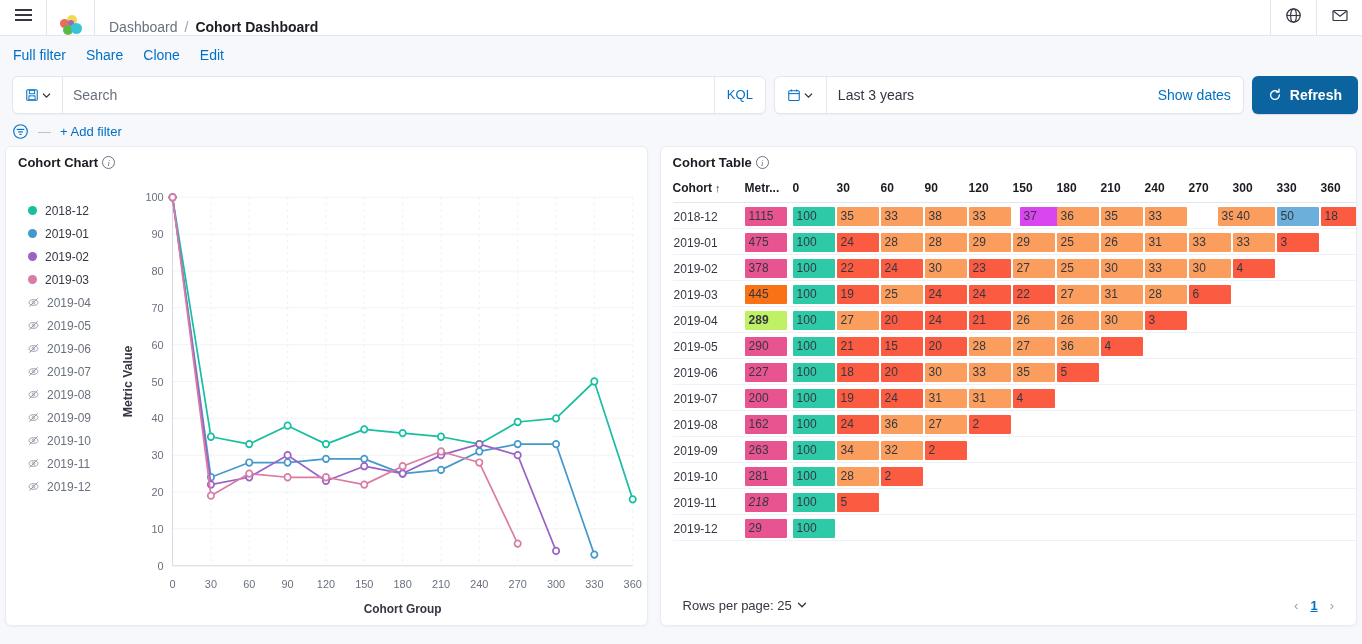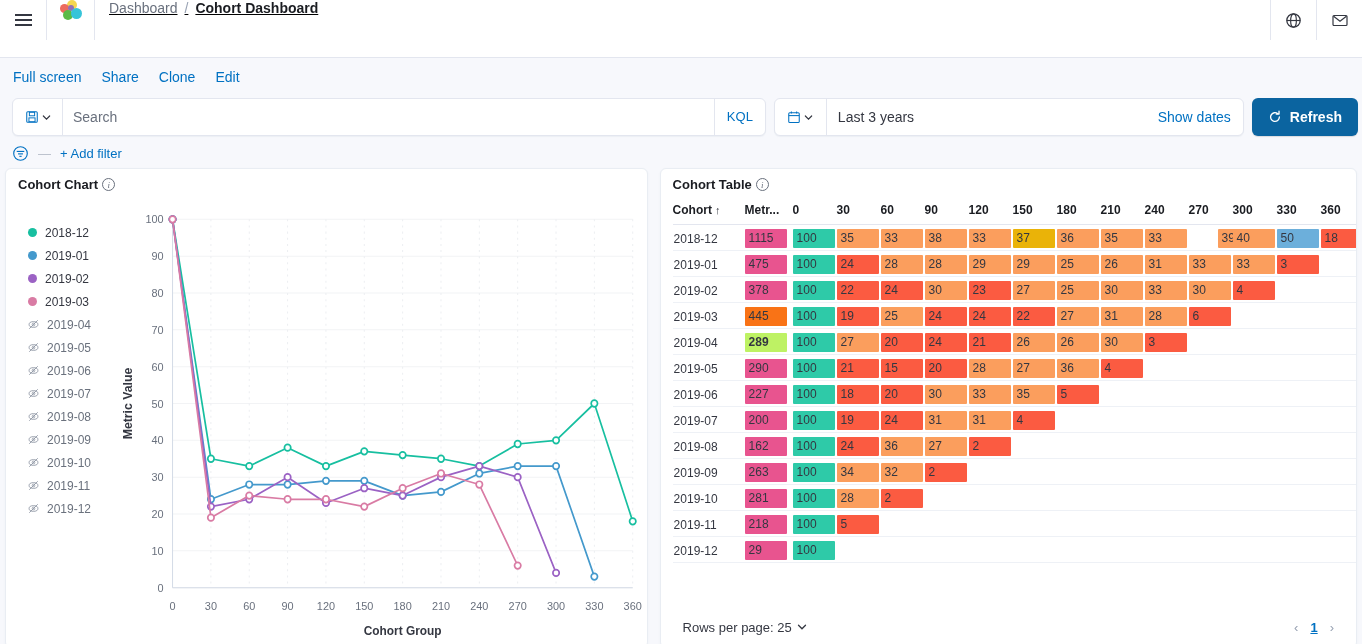--- a/index.html
+++ b/index.html
@@ -7,23 +7,23 @@
     margin: 0; padding: 0;
     width: 1362px; height: 644px;
     background: #f7f8fc;
     font-family: "Liberation Sans", sans-serif;
     overflow: hidden;
     -webkit-font-smoothing: antialiased;
   }
 
   
   .topbar {
-    height: 58px; background: #ffffff;
+    height: 36px; background: #ffffff;
     border-bottom: 1px solid #e3e6ef;
-    display: flex; align-items: flex-start; text-decoration: underline;
+    display: flex; align-items: flex-end;
   }
   .tb-btn {
     width: 46px; height: 40px;
     display: flex; align-items: center; justify-content: center;
     cursor: pointer;
   }
   .hamburger { display: flex; flex-direction: column; gap: 3px; }
   .hamburger i { display: block; width: 17px; height: 2px; background: #343741; }
   .tb-sep { width: 1px; height: 40px; background: #e3e6ef; }
   .logo-wrap { width: 47px; display: flex; align-items: center; justify-content: center; }
@@ -230,21 +230,21 @@
     <div class="tb-btn">
       <svg class="ic" width="18" height="18" viewBox="0 0 18 18">
         <rect x="2" y="4.5" width="14" height="10" rx="1" fill="none" stroke="#343741" stroke-width="1.2"></rect>
         <path d="M2.6 5.3 L9 10.2 L15.4 5.3" fill="none" stroke="#343741" stroke-width="1.2"></path>
       </svg>
     </div>
   </div>
 </div>
 
 <div class="actionbar">
-  <span class="action-link">Full screen</span>
+  <span class="action-link">Full filter</span>
   <span class="action-link">Share</span>
   <span class="action-link">Clone</span>
   <span class="action-link">Edit</span>
 </div>
 
 <div class="querybar">
   <div class="qb-search">
     <div class="qb-saved">
       <svg class="ic" width="14" height="14" viewBox="0 0 16 16">
         <rect x="2" y="2" width="12" height="12" rx="1.2" fill="none" stroke="#0071c2" stroke-width="1.2"></rect>
@@ -531,21 +531,21 @@
           </thead>
           <tbody id="tbody">
               <tr>
                 <td><span class="cell-cohort">2018-12</span></td>
                 <td><span class="chip" style="background: rgb(232, 84, 143);">1115</span></td>
                 <td><span class="chip" style="background: rgb(46, 202, 168);">100</span></td>
                 <td><span class="chip" style="background: rgb(251, 158, 93);">35</span></td>
                 <td><span class="chip" style="background: rgb(251, 158, 93);">33</span></td>
                 <td><span class="chip" style="background: rgb(251, 158, 93);">38</span></td>
                 <td><span class="chip" style="background: rgb(251, 158, 93);">33</span></td>
-                <td><span class="chip" style="background: #eab308;">37</span></td>
+                <td><span class="chip" style="background: #d946ef; margin-left: 7px;">37</span></td>
                 <td><span class="chip" style="background: rgb(251, 158, 93);">36</span></td>
                 <td><span class="chip" style="background: rgb(251, 158, 93);">35</span></td>
                 <td><span class="chip" style="background: rgb(251, 158, 93);">33</span></td>
                 <td><span class="chip" style="background: rgb(251, 158, 93); margin-left: 29px;">39</span></td>
                 <td><span class="chip" style="background: rgb(251, 158, 93);">40</span></td>
                 <td><span class="chip" style="background: rgb(108, 175, 219);">50</span></td>
                 <td><span class="chip" style="background: rgb(251, 91, 65);">18</span></td>
               </tr>
               <tr>
                 <td><span class="cell-cohort">2019-01</span></td>
@@ -712,21 +712,21 @@
                 <td></td>
                 <td></td>
                 <td></td>
                 <td></td>
                 <td></td>
                 <td></td>
                 <td></td>
               </tr>
               <tr>
                 <td><span class="cell-cohort">2019-11</span></td>
-                <td><span class="chip" style="background: rgb(232, 84, 143);">218</span></td>
+                <td><span class="chip" style="background: rgb(232, 84, 143); font-style: italic;">218</span></td>
                 <td><span class="chip" style="background: rgb(46, 202, 168);">100</span></td>
                 <td><span class="chip" style="background: rgb(251, 91, 65);">5</span></td>
                 <td></td>
                 <td></td>
                 <td></td>
                 <td></td>
                 <td></td>
                 <td></td>
                 <td></td>
                 <td></td>

